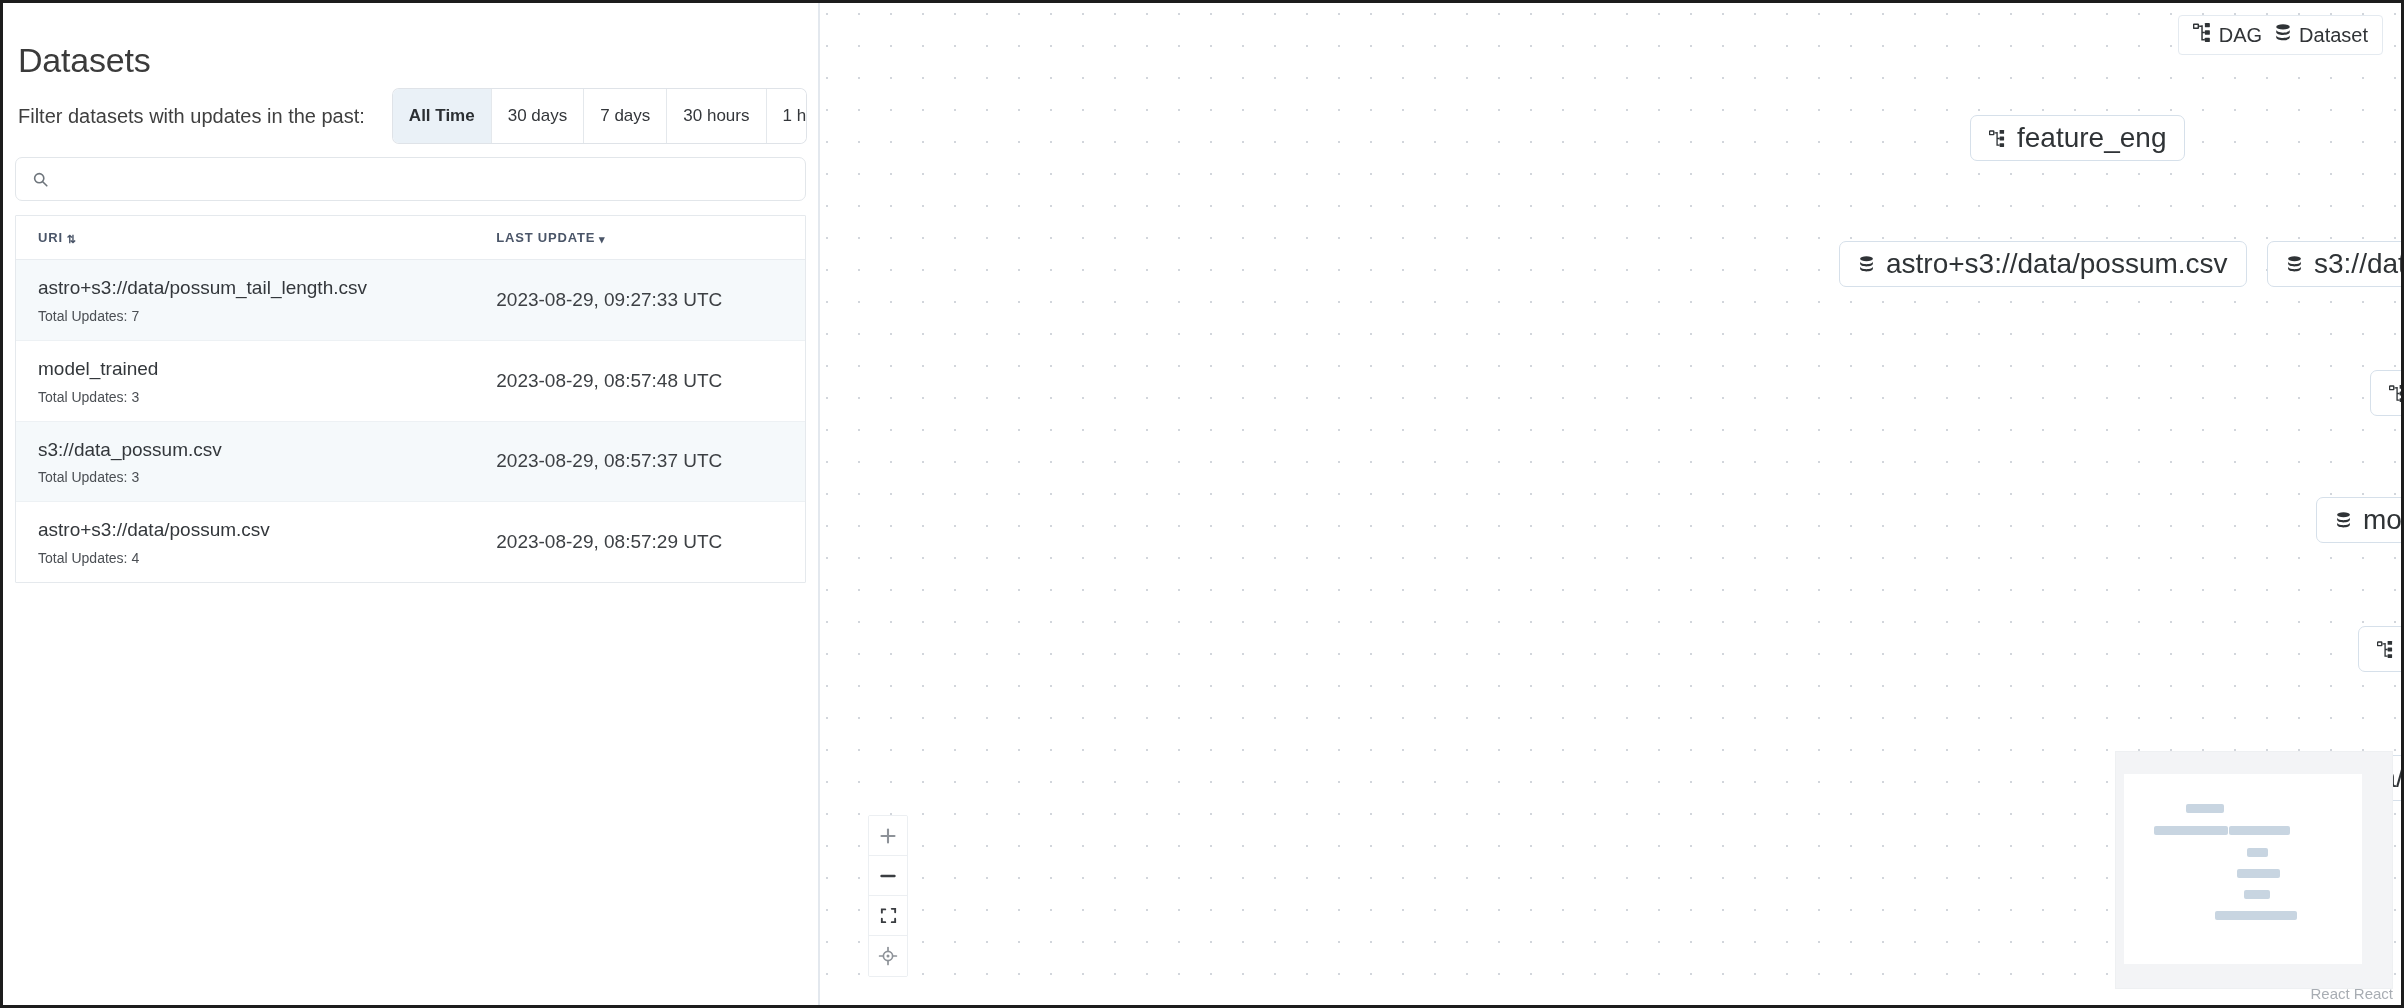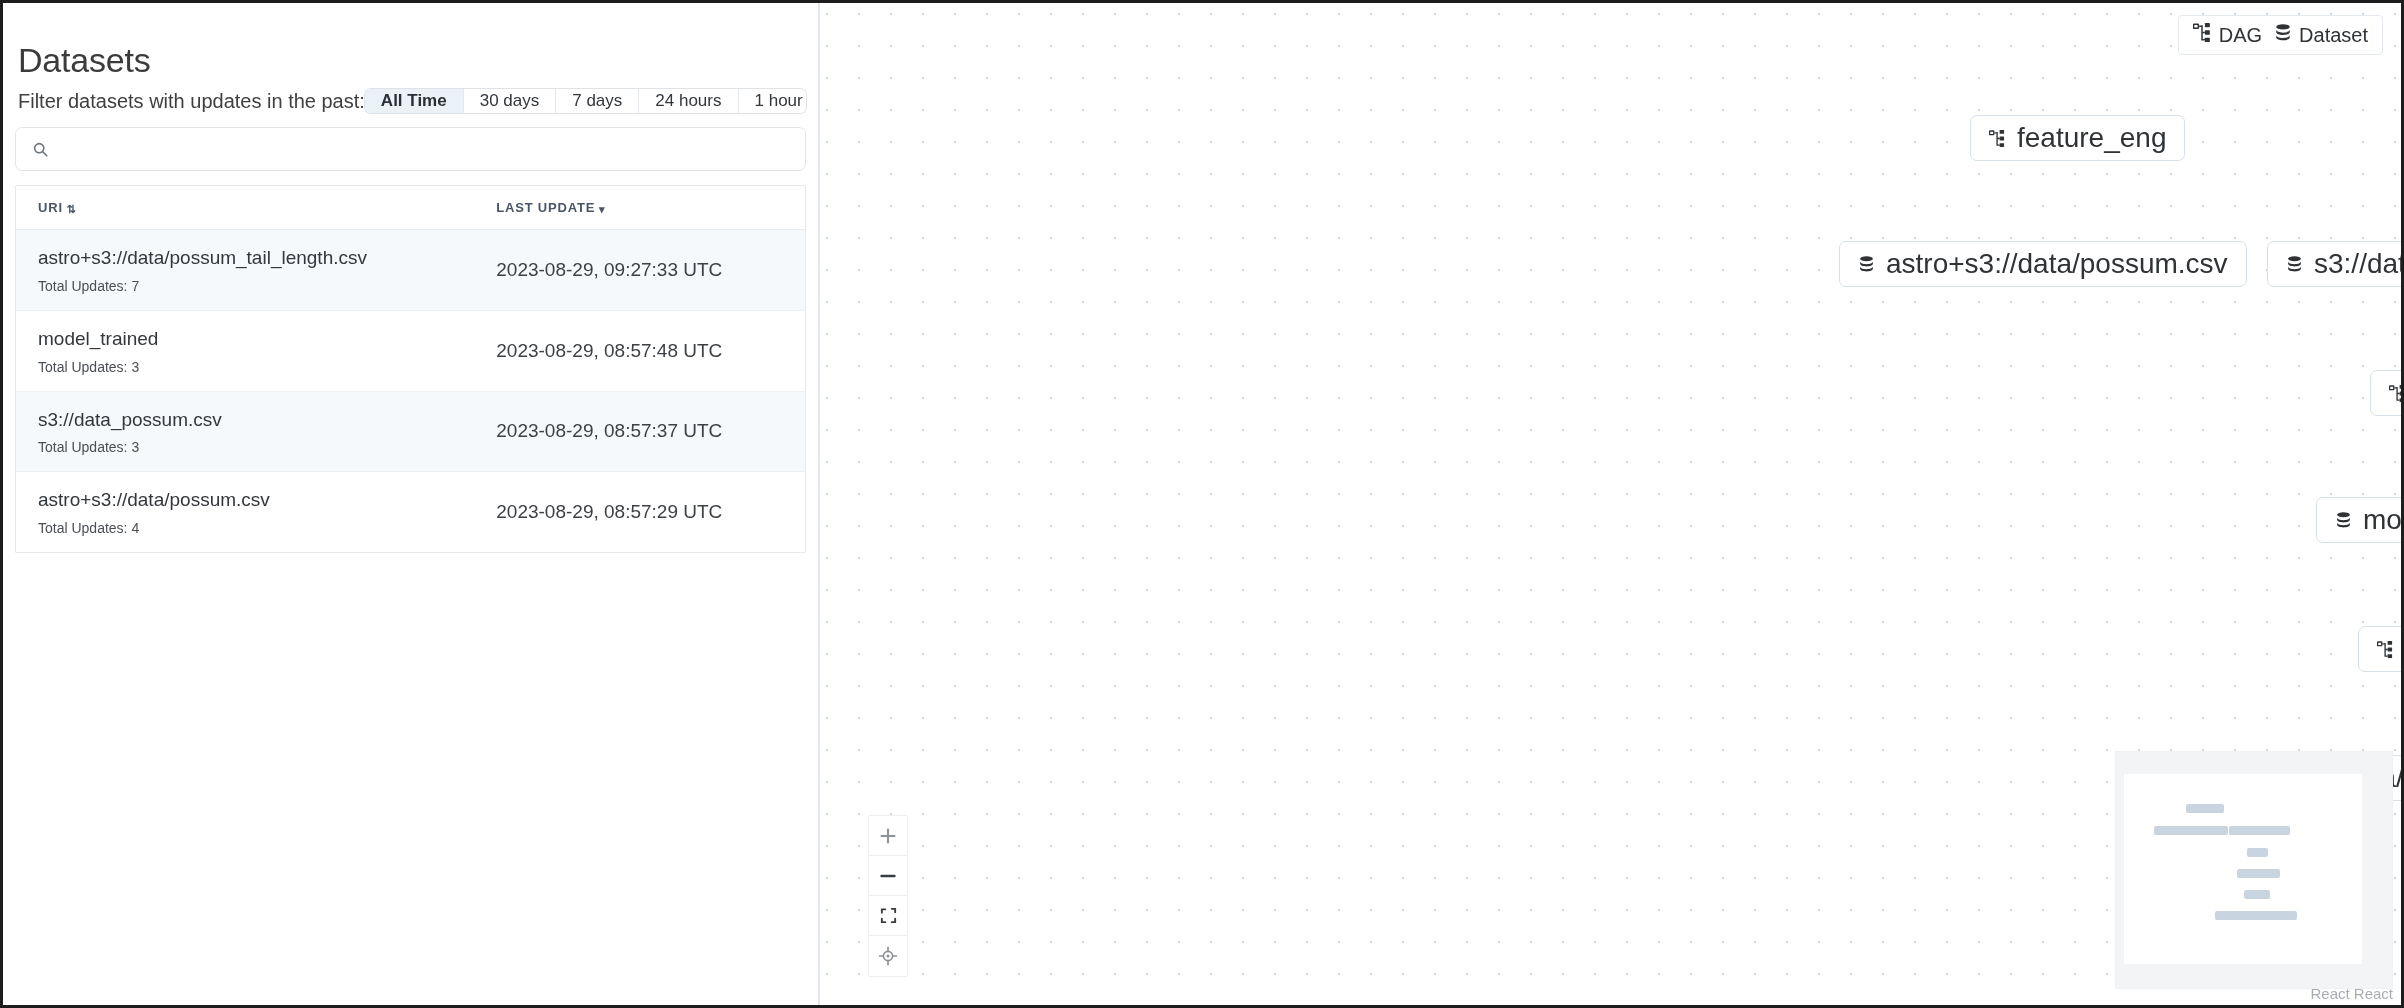--- a/index.html
+++ b/index.html
@@ -47,39 +47,39 @@
     font-weight: 400;
     color: #3b3b3b;
     letter-spacing: -0.2px;
     padding-left: 3px;
     margin-bottom: 9px;
   }
 
   .filter-row {
     display: flex;
     align-items: center;
-    gap: 0;
+    gap: 28px;
     padding-left: 3px;
     margin-bottom: 14px;
   }
   .filter-label {
     font-size: 20px;
     color: #3f3f3f;
     white-space: nowrap;
   }
   .btn-group {
     display: flex;
     border-radius: 6px;
     overflow: hidden;
     box-shadow: 0 0 0 1px #dfe3e8;
     background: #ffffff;
   }
   .btn-group .seg {
     font-size: 17px;
-    padding: 2px 16px;
+    padding: 17px 16px;
     color: #33363a;
     background: #ffffff;
     border-right: 1px solid #e4e8ec;
     white-space: nowrap;
     cursor: pointer;
     line-height: 20px;
   }
   .btn-group .seg:last-child { border-right: none; }
   .btn-group .seg.active {
     background: #eaf1f7;
@@ -284,21 +284,21 @@
   <div class="left-panel">
 
     <div class="page-title">Datasets</div>
 
     <div class="filter-row">
       <span class="filter-label">Filter datasets with updates in the past:</span>
       <div class="btn-group">
         <div class="seg active">All Time</div>
         <div class="seg">30 days</div>
         <div class="seg">7 days</div>
-        <div class="seg">24 hours</div>
+        <div class="seg">30 hours</div>
         <div class="seg">1 hour</div>
       </div>
     </div>
 
     <div class="search-wrap">
       <span class="search-icon">
         <svg width="17" height="17" viewBox="0 0 20 20" fill="none" stroke="#6e757c" stroke-width="1.9">
           <circle cx="8.5" cy="8.5" r="5.4"></circle>
           <line x1="12.6" y1="12.6" x2="17.4" y2="17.4" stroke-linecap="round"></line>
         </svg>

